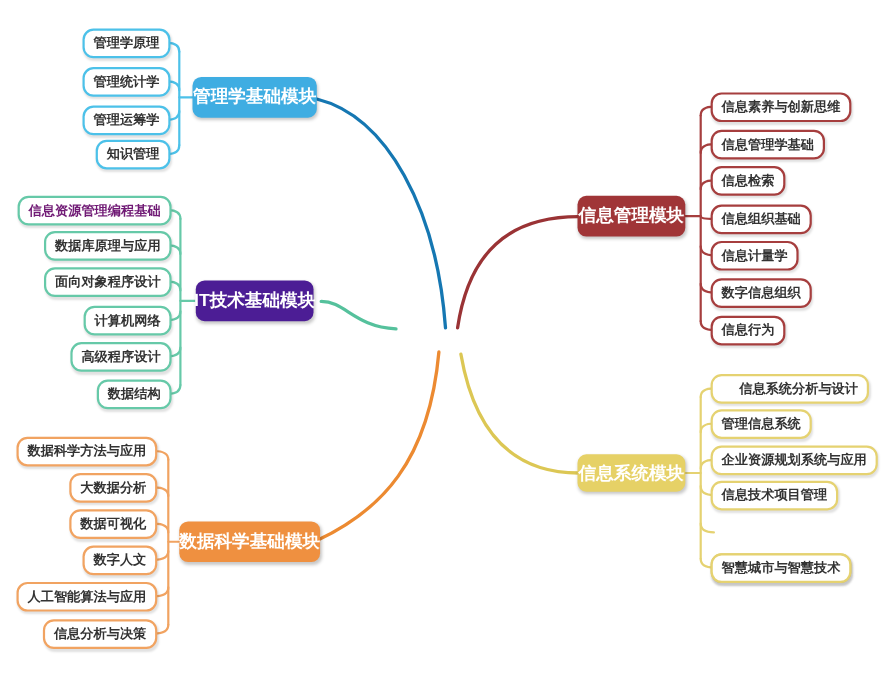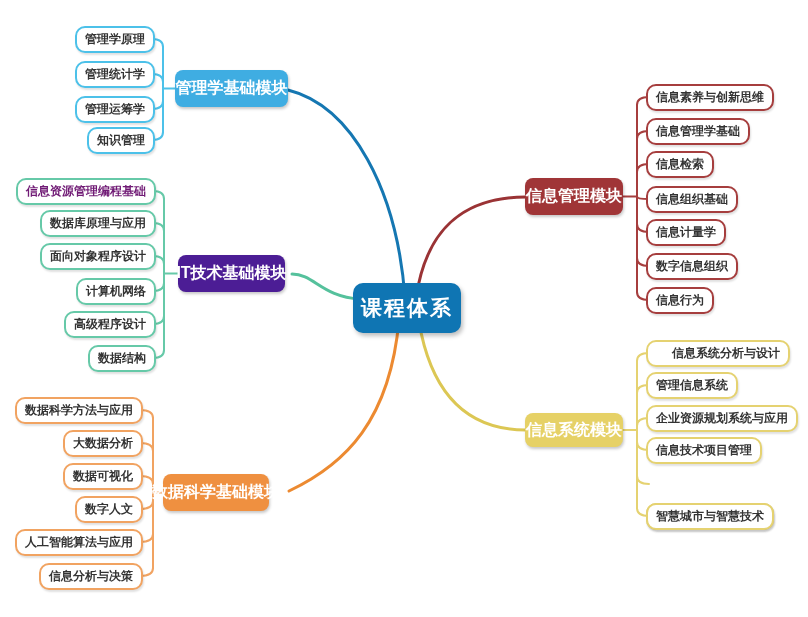--- a/index.html
+++ b/index.html
@@ -77,31 +77,30 @@
       <div class="child" style="border-color: rgb(102, 201, 168); color: rgb(51, 51, 51); top: 277.5px; right: 652px;">计算机网络</div>
       <div class="child" style="border-color: rgb(102, 201, 168); color: rgb(51, 51, 51); top: 310.5px; right: 652px;">高级程序设计</div>
       <div class="child" style="border-color: rgb(102, 201, 168); color: rgb(51, 51, 51); top: 344.5px; right: 652px;">数据结构</div>
       <div class="node module" style="left: 178px; top: 255px; width: 107px; height: 37px; background: #4c1d95;">IT技术基础模块</div>
       <div class="child" style="border-color: rgb(241, 163, 97); color: rgb(51, 51, 51); top: 396.5px; right: 665px;">数据科学方法与应用</div>
       <div class="child" style="border-color: rgb(241, 163, 97); color: rgb(51, 51, 51); top: 429.5px; right: 665px;">大数据分析</div>
       <div class="child" style="border-color: rgb(241, 163, 97); color: rgb(51, 51, 51); top: 462.5px; right: 665px;">数据可视化</div>
       <div class="child" style="border-color: rgb(241, 163, 97); color: rgb(51, 51, 51); top: 495.5px; right: 665px;">数字人文</div>
       <div class="child" style="border-color: rgb(241, 163, 97); color: rgb(51, 51, 51); top: 528.5px; right: 665px;">人工智能算法与应用</div>
       <div class="child" style="border-color: rgb(241, 163, 97); color: rgb(51, 51, 51); top: 562.5px; right: 665px;">信息分析与决策</div>
-      <div class="node module" style="left: 163px; top: 474px; width: 106px; height: 37px; background: rgb(239, 144, 64);">数据科学基础模块</div>
+      <div class="node module" style="left: 163px; top: 474px; width: 128px; height: 37px; background: rgb(239, 144, 64);">数据科学基础模块</div>
       <div class="child" style="border-color: rgb(166, 62, 62); color: rgb(51, 51, 51); top: 83.5px; left: 646px;">信息素养与创新思维</div>
       <div class="child" style="border-color: rgb(166, 62, 62); color: rgb(51, 51, 51); top: 117.5px; left: 646px;">信息管理学基础</div>
       <div class="child" style="border-color: rgb(166, 62, 62); color: rgb(51, 51, 51); top: 150.5px; left: 646px;">信息检索</div>
       <div class="child" style="border-color: rgb(166, 62, 62); color: rgb(51, 51, 51); top: 185.5px; left: 646px;">信息组织基础</div>
       <div class="child" style="border-color: rgb(166, 62, 62); color: rgb(51, 51, 51); top: 218.5px; left: 646px;">信息计量学</div>
       <div class="child" style="border-color: rgb(166, 62, 62); color: rgb(51, 51, 51); top: 252.5px; left: 646px;">数字信息组织</div>
       <div class="child" style="border-color: rgb(166, 62, 62); color: rgb(51, 51, 51); top: 286.5px; left: 646px;">信息行为</div>
       <div class="node module" style="left: 525px; top: 178px; width: 98px; height: 37px; background: rgb(160, 53, 55);">信息管理模块</div>
       <div class="child" style="border-color: rgb(229, 210, 113); color: rgb(51, 51, 51); top: 339.5px; left: 646px; padding-left: 24px;">信息系统分析与设计</div>
       <div class="child" style="border-color: rgb(229, 210, 113); color: rgb(51, 51, 51); top: 371.5px; left: 646px;">管理信息系统</div>
       <div class="child" style="border-color: rgb(229, 210, 113); color: rgb(51, 51, 51); top: 404.5px; left: 646px;">企业资源规划系统与应用</div>
       <div class="child" style="border-color: rgb(229, 210, 113); color: rgb(51, 51, 51); top: 436.5px; left: 646px;">信息技术项目管理</div>
       <div class="child" style="border-color: rgb(229, 210, 113); color: rgb(51, 51, 51); top: 470.5px; left: 646px; margin-top: 32px;">网络开发工具与技术</div>
       <div class="child" style="border-color: rgb(229, 210, 113); color: rgb(51, 51, 51); top: 502.5px; left: 646px;">智慧城市与智慧技术</div>
       <div class="node module" style="left: 525px; top: 413px; width: 98px; height: 34px; background: rgb(230, 209, 102);">信息系统模块</div>
     </div>
-  <div class="node center-node" id="center-node" style="left: 353px; top: 283px; width: 108px; height: 50px; background: rgb(15, 117, 179); color: rgb(255, 255, 255);">课程体系</div>
 </div>
 
 </body></html>

